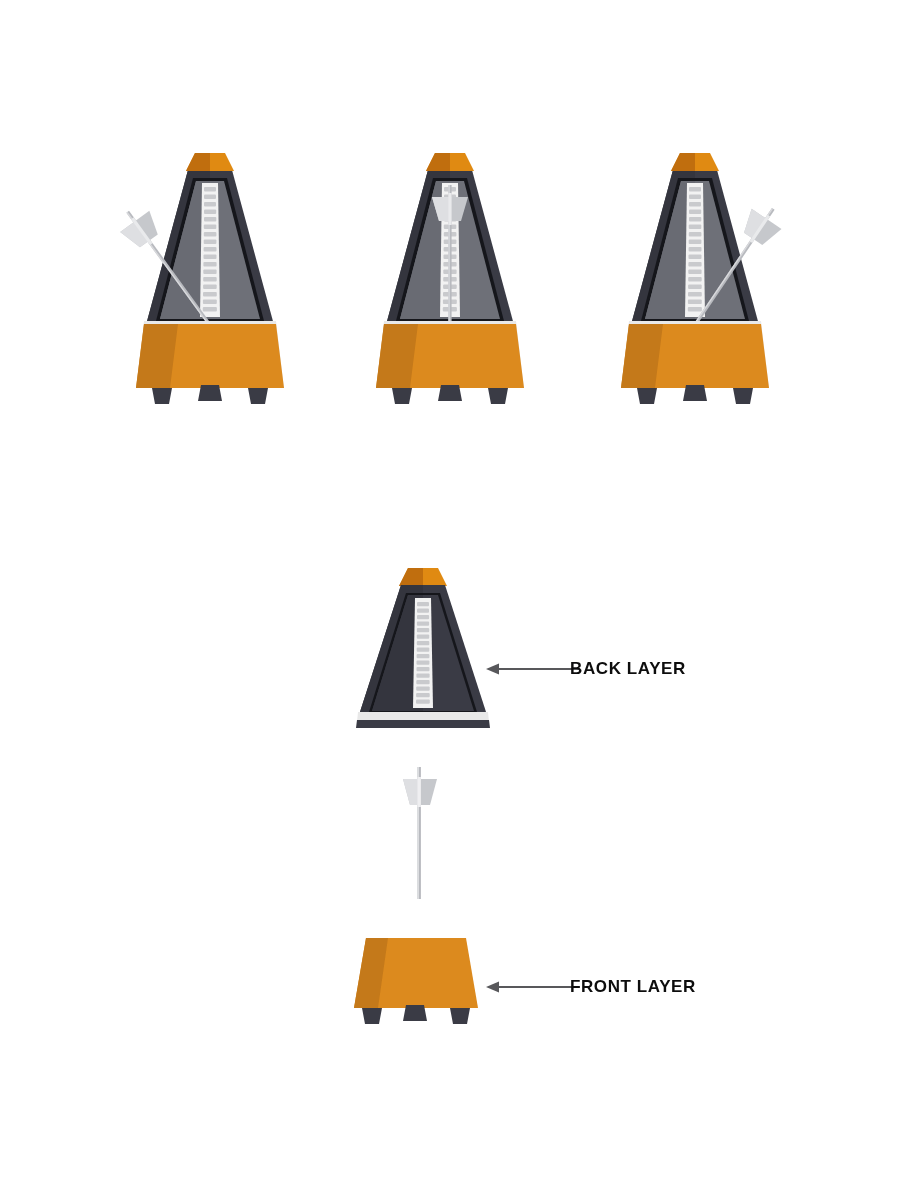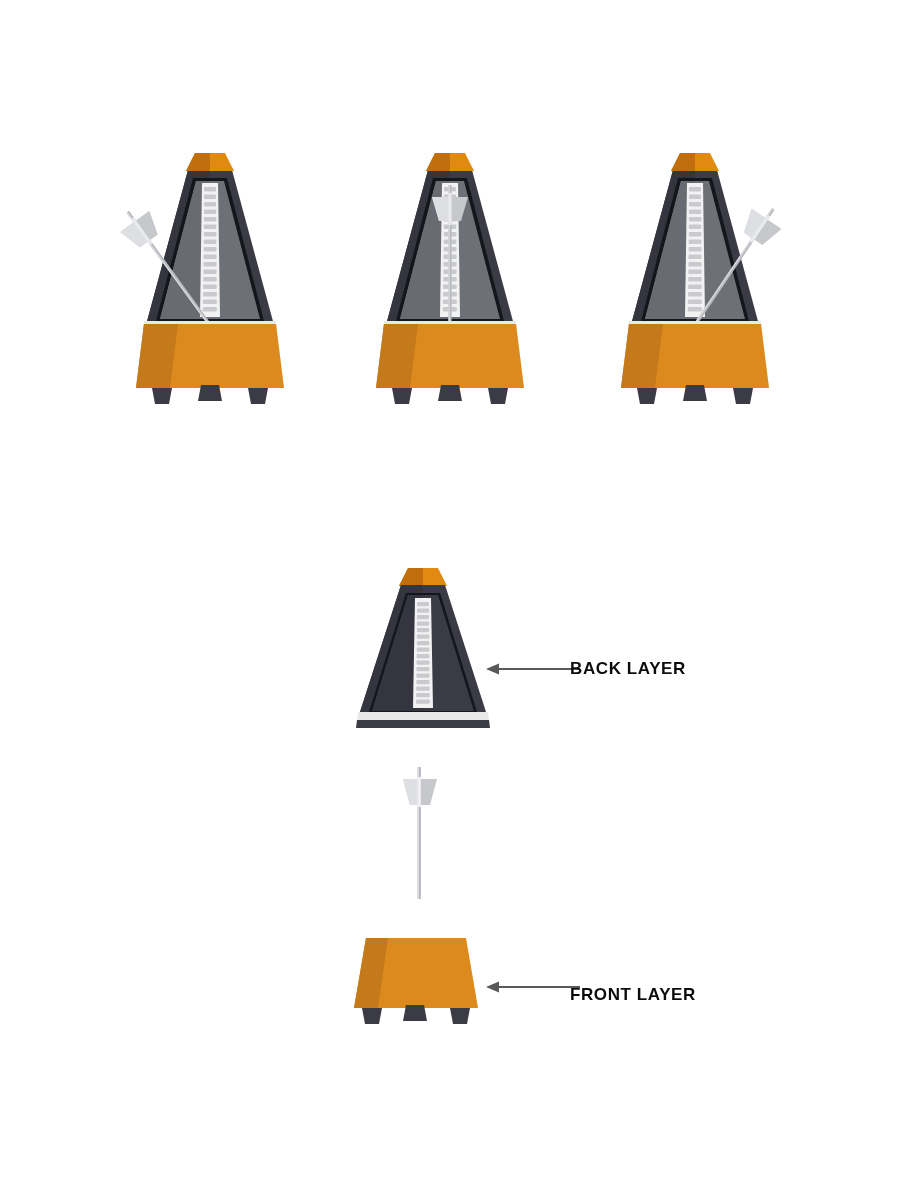--- a/index.html
+++ b/index.html
@@ -272,16 +272,16 @@
         <polygon points="112,78 132,78 129,94 115,94" fill="#3A3B45"></polygon>
       </g>
     </svg>
   </div>
 
   <div class="abs" style="left:480px;top:973px;width:340px;height:28px;">
     <svg width="110" height="28" viewBox="0 0 110 28" style="position:absolute;left:0;top:0;">
       <line x1="100" y1="14" x2="14" y2="14" stroke="#58585B" stroke-width="1.8"></line>
       <polygon points="6,14 19,8.5 19,19.5" fill="#58585B"></polygon>
     </svg>
-    <div class="label" style="position:absolute;left:90px;top:12px;">FRONT LAYER</div>
+    <div class="label" style="position:absolute;left:90px;top:4px;">FRONT LAYER</div>
   </div>
 
 </div>
 
 </body></html>

